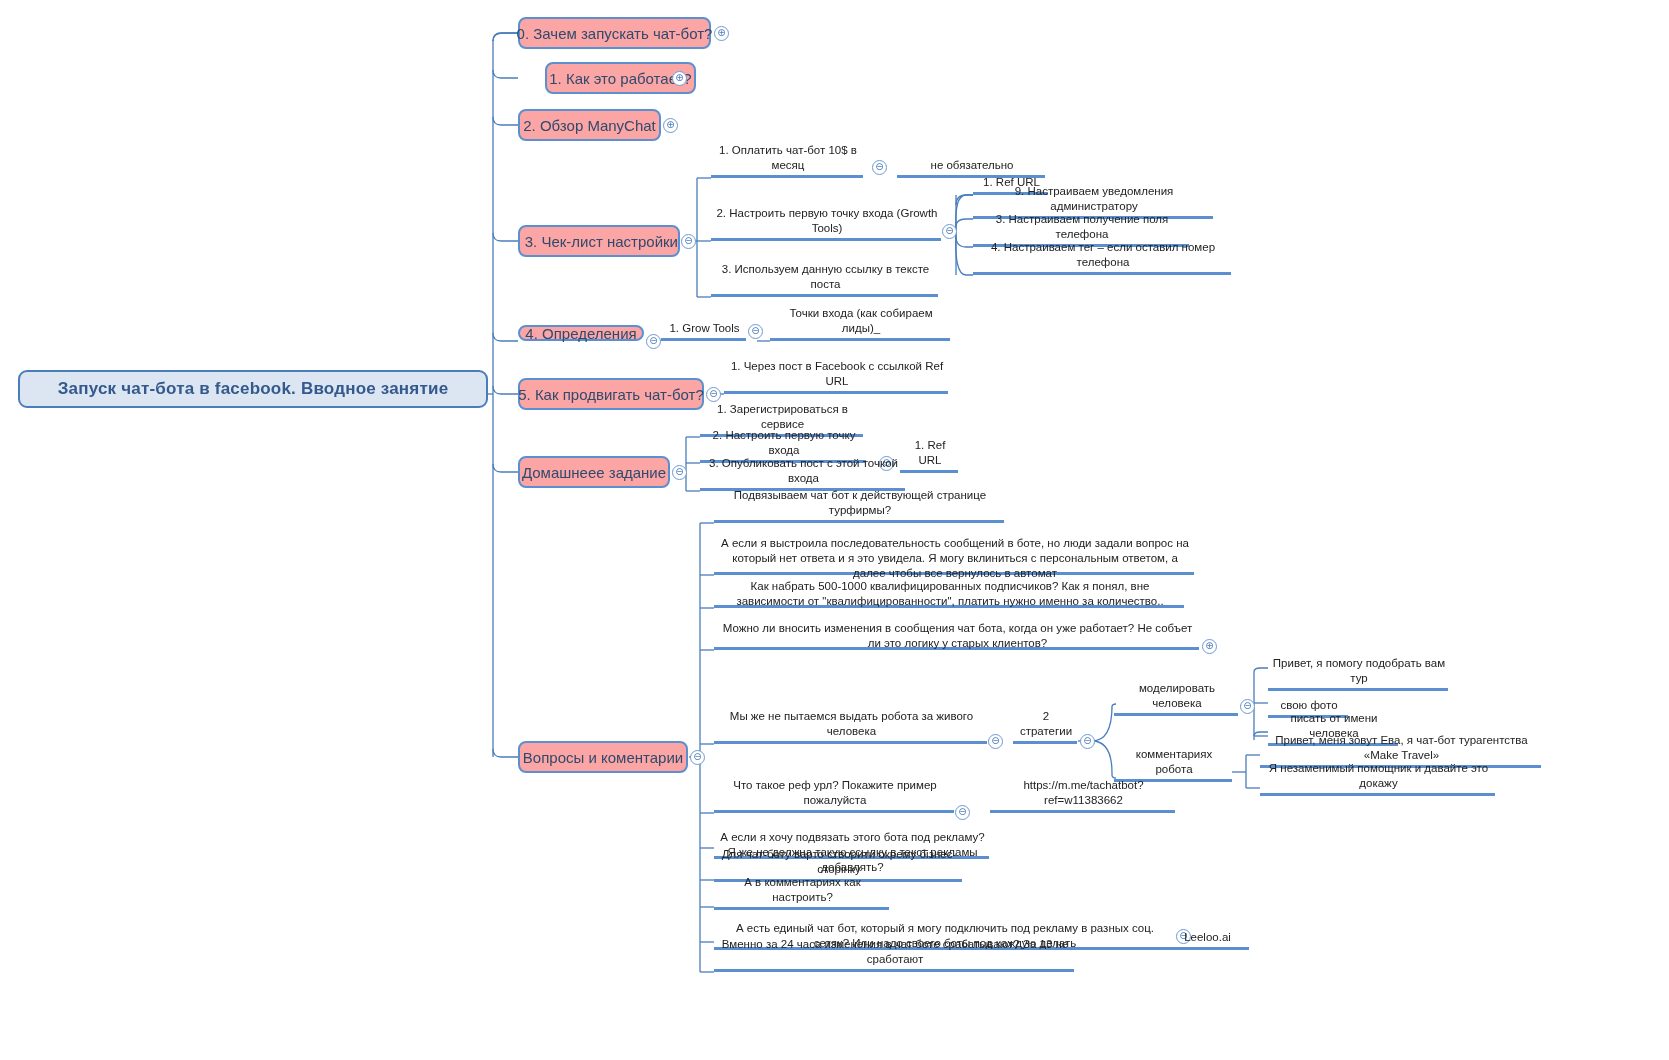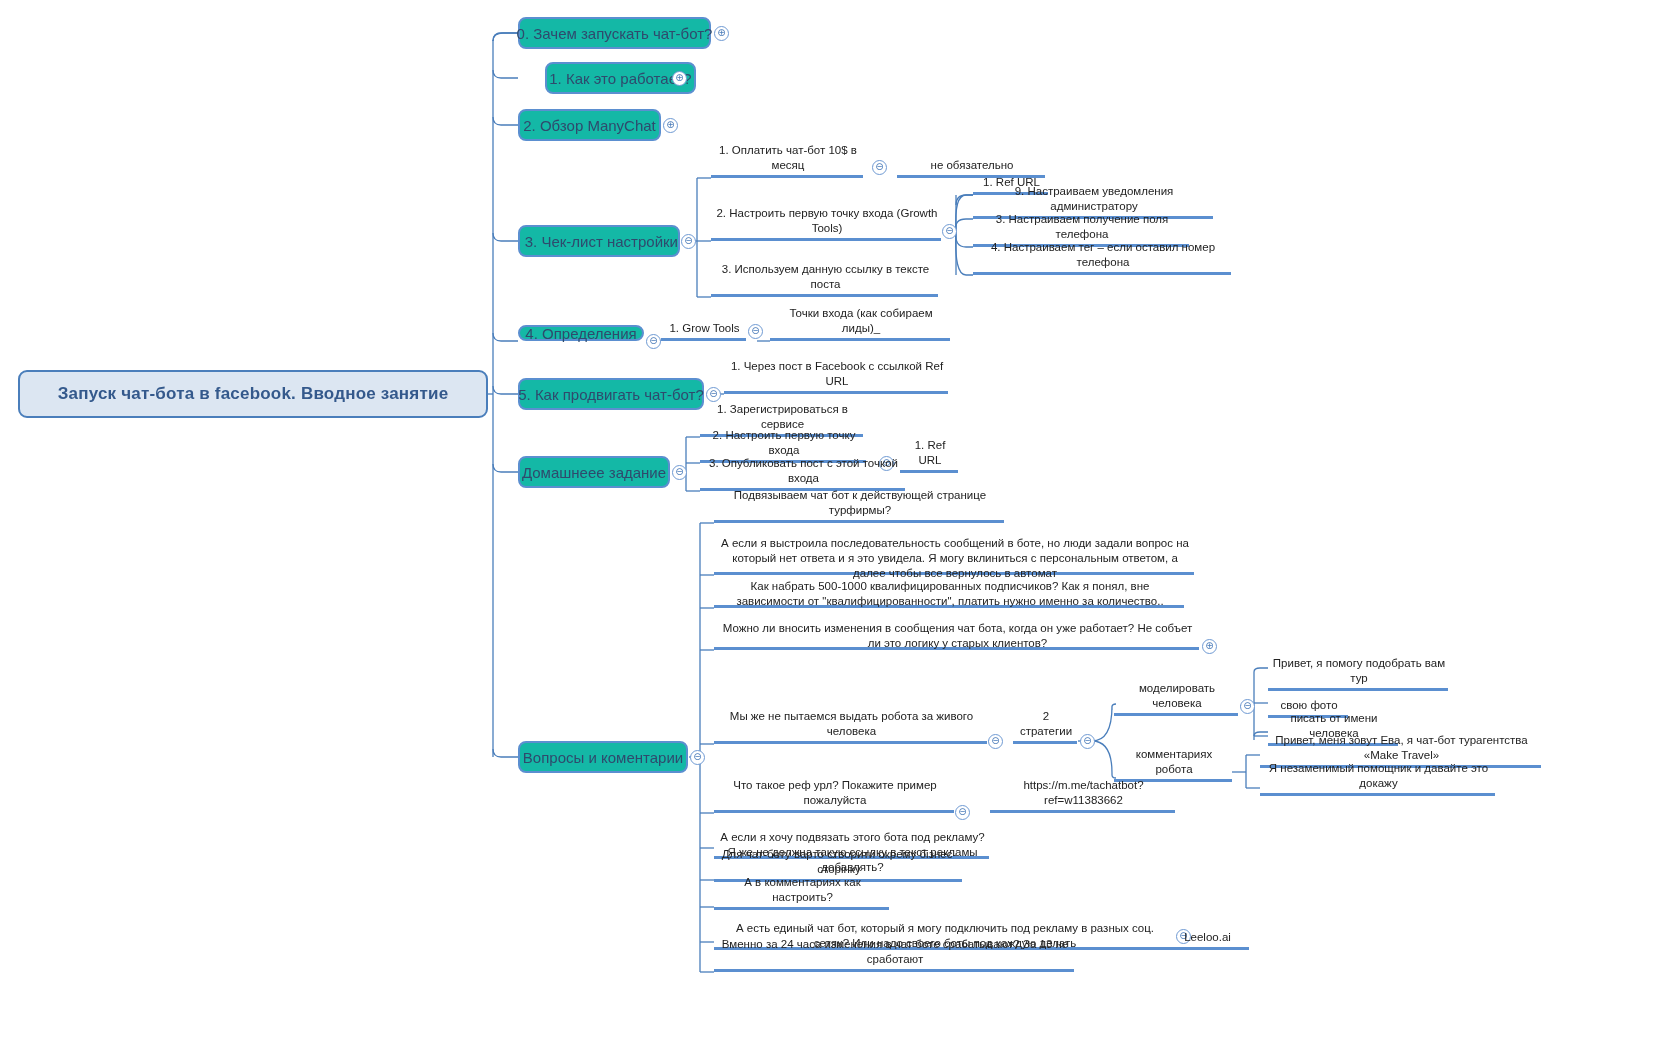--- a/index.html
+++ b/index.html
@@ -21,21 +21,21 @@
     display:flex;align-items:center;justify-content:center;
     color:#34598c;
     font-weight:bold;
     letter-spacing:.2px;
   }
 
   
   .mainbox{
     position:absolute;
     box-sizing:border-box;
-    background:#14b8a6;
+    background:#fca5a5;
     border:2px solid #5b8fd0;
     border-radius:8px;
     display:flex;align-items:center;justify-content:center;
     color:#2f4a6d;
     font-size:15px;
     white-space:nowrap;
   }
 
   
   .topic{
@@ -155,21 +155,21 @@
       <path d="M1254,740 q0,-4 6,-4 L1268,736" transform="translate(0,-4)"></path>
       <path d="M1254,736 q0,0 8,0 L1268,736"></path>
 
       <path d="M1232,772 L1246,772"></path>
       <path d="M1246,755 L1246,788"></path>
       <path d="M1246,755 L1260,755"></path>
       <path d="M1246,788 L1260,788"></path>
     </g>
   </svg>
 
-  <div class="root" style="left:18px;top:370px;width:470px;height:48px;font-size:17px;">
+  <div class="root" style="left:18px;top:370px;width:470px;height:38px;font-size:17px;">
     <span>Запуск чат-бота в facebook.  Вводное занятие</span>
   </div>
 
   <div class="mainbox" style="left:518px;top:17px;width:193px;height:32px;">
     <span>0. Зачем запускать чат-бот?</span>
   </div>
   <div class="toggle" style="left:714px;top:26px;">
     <span>⊕</span>
   </div>
 

